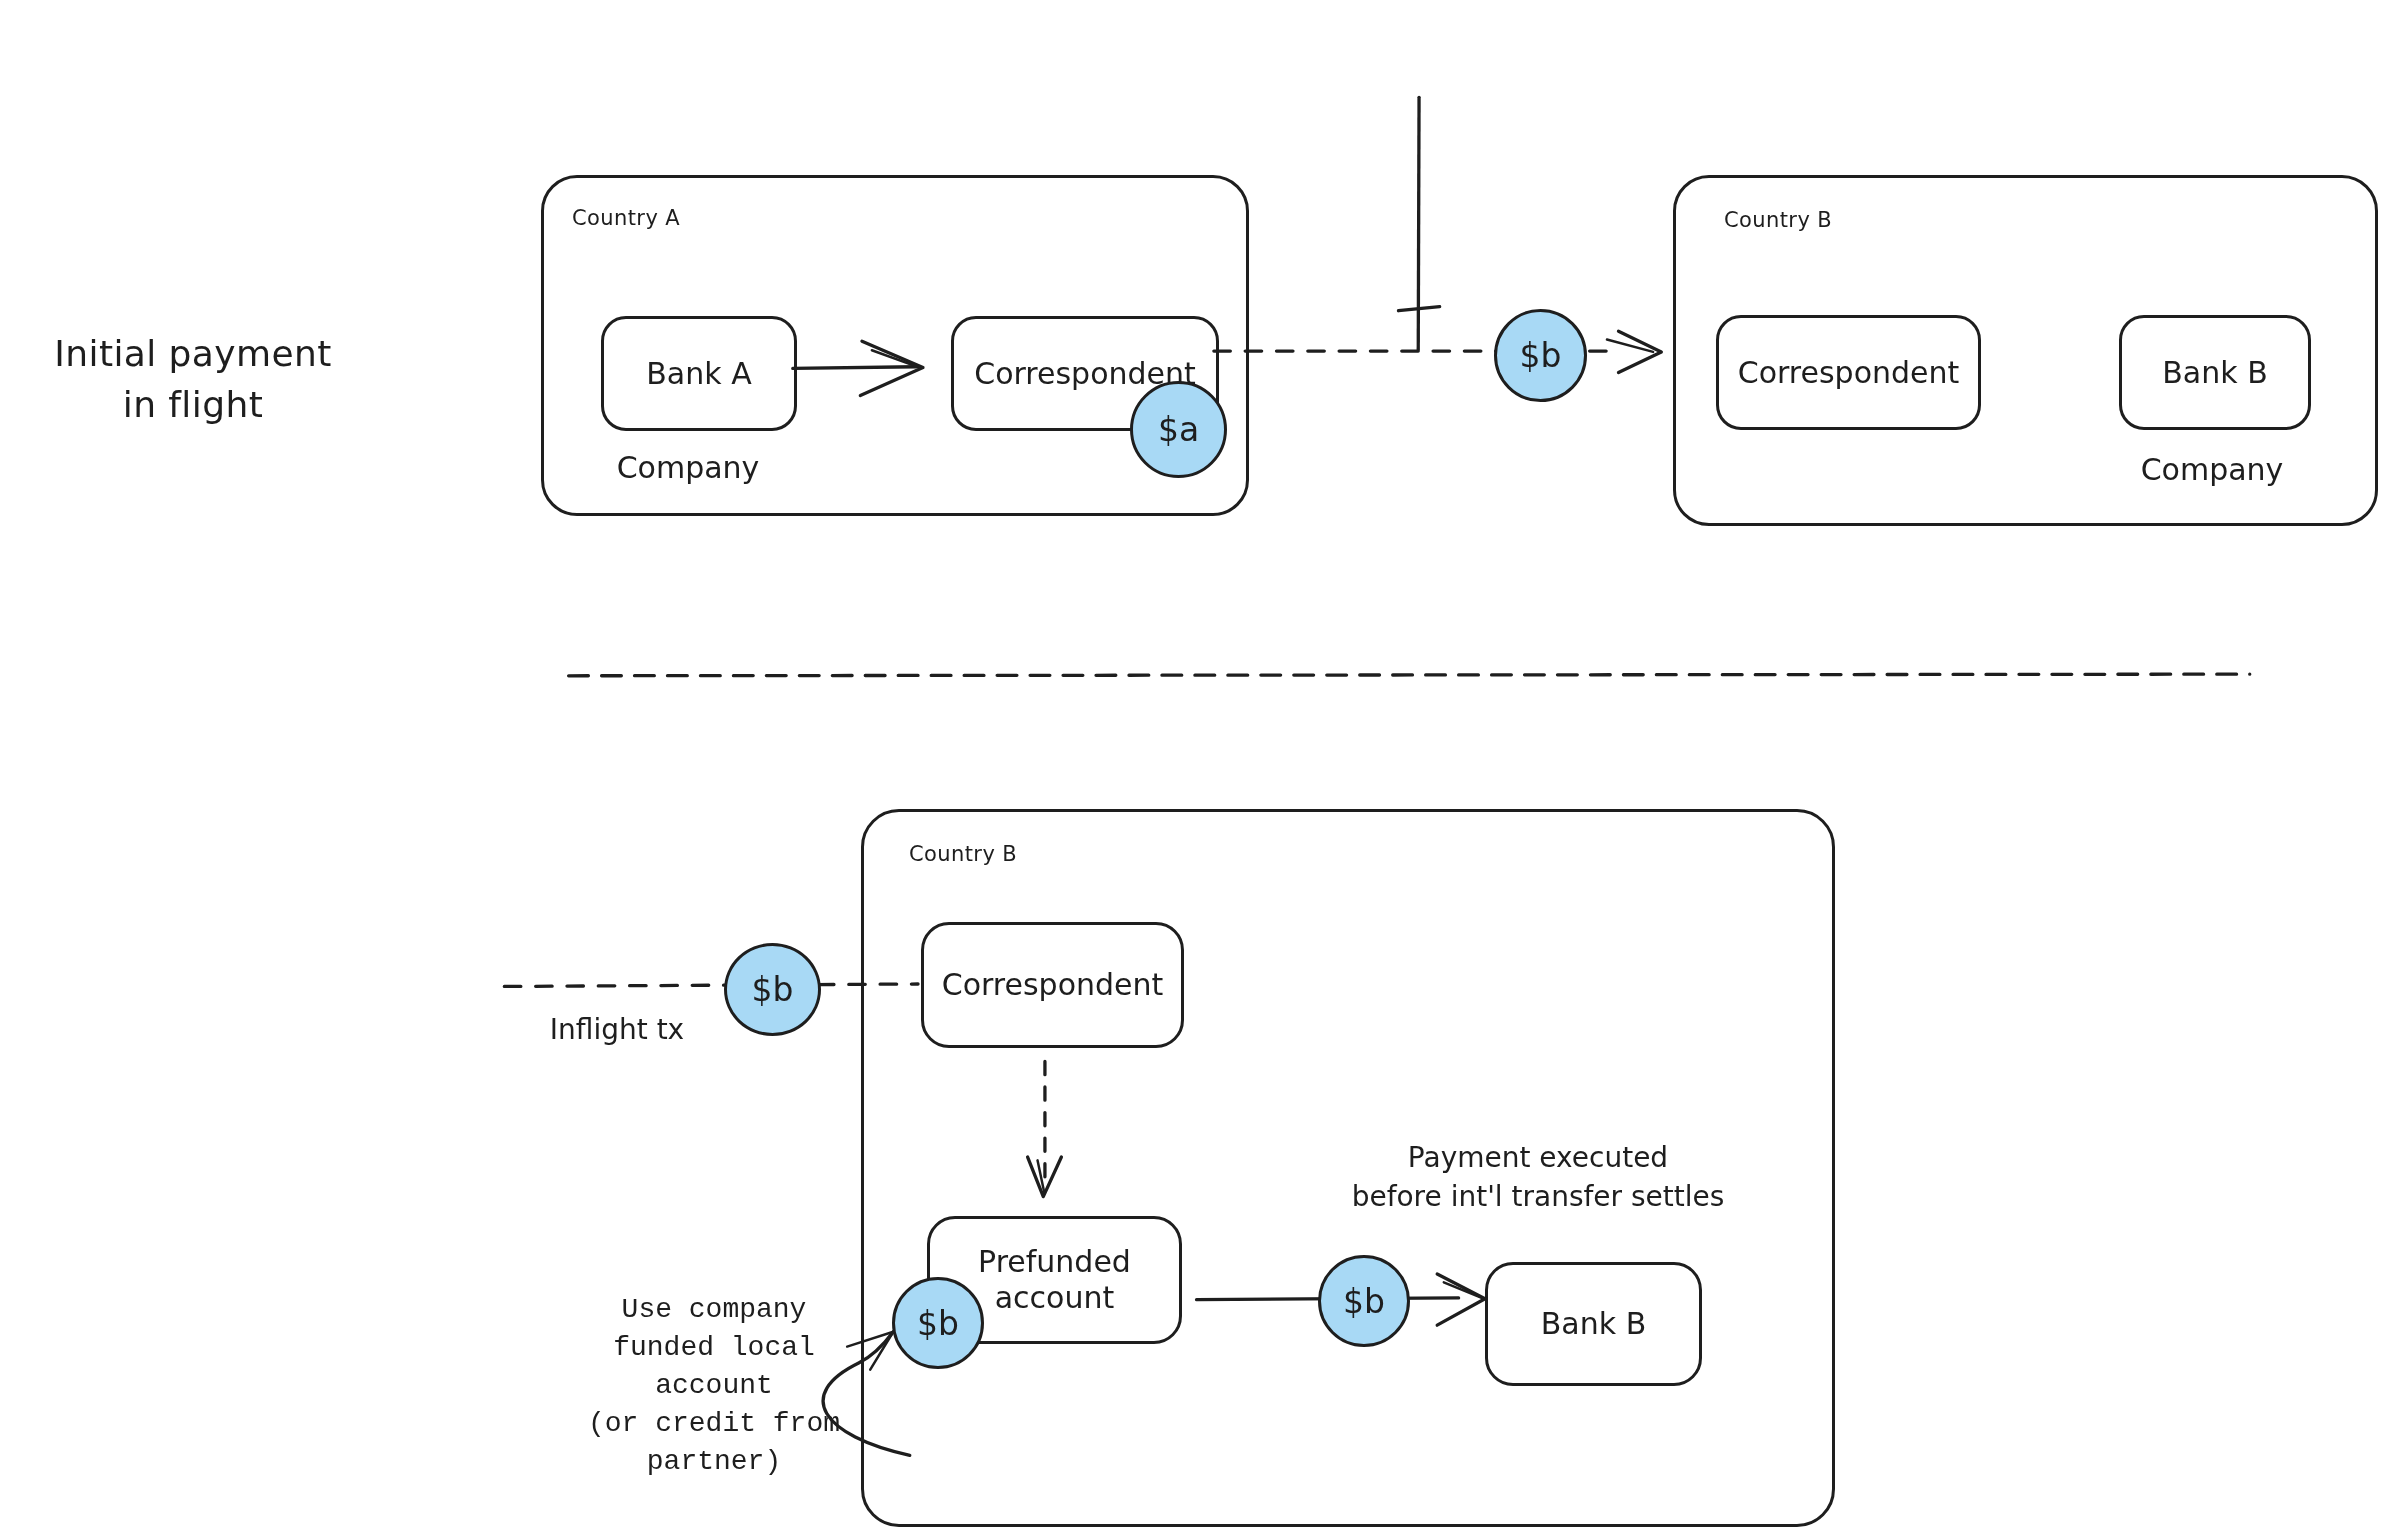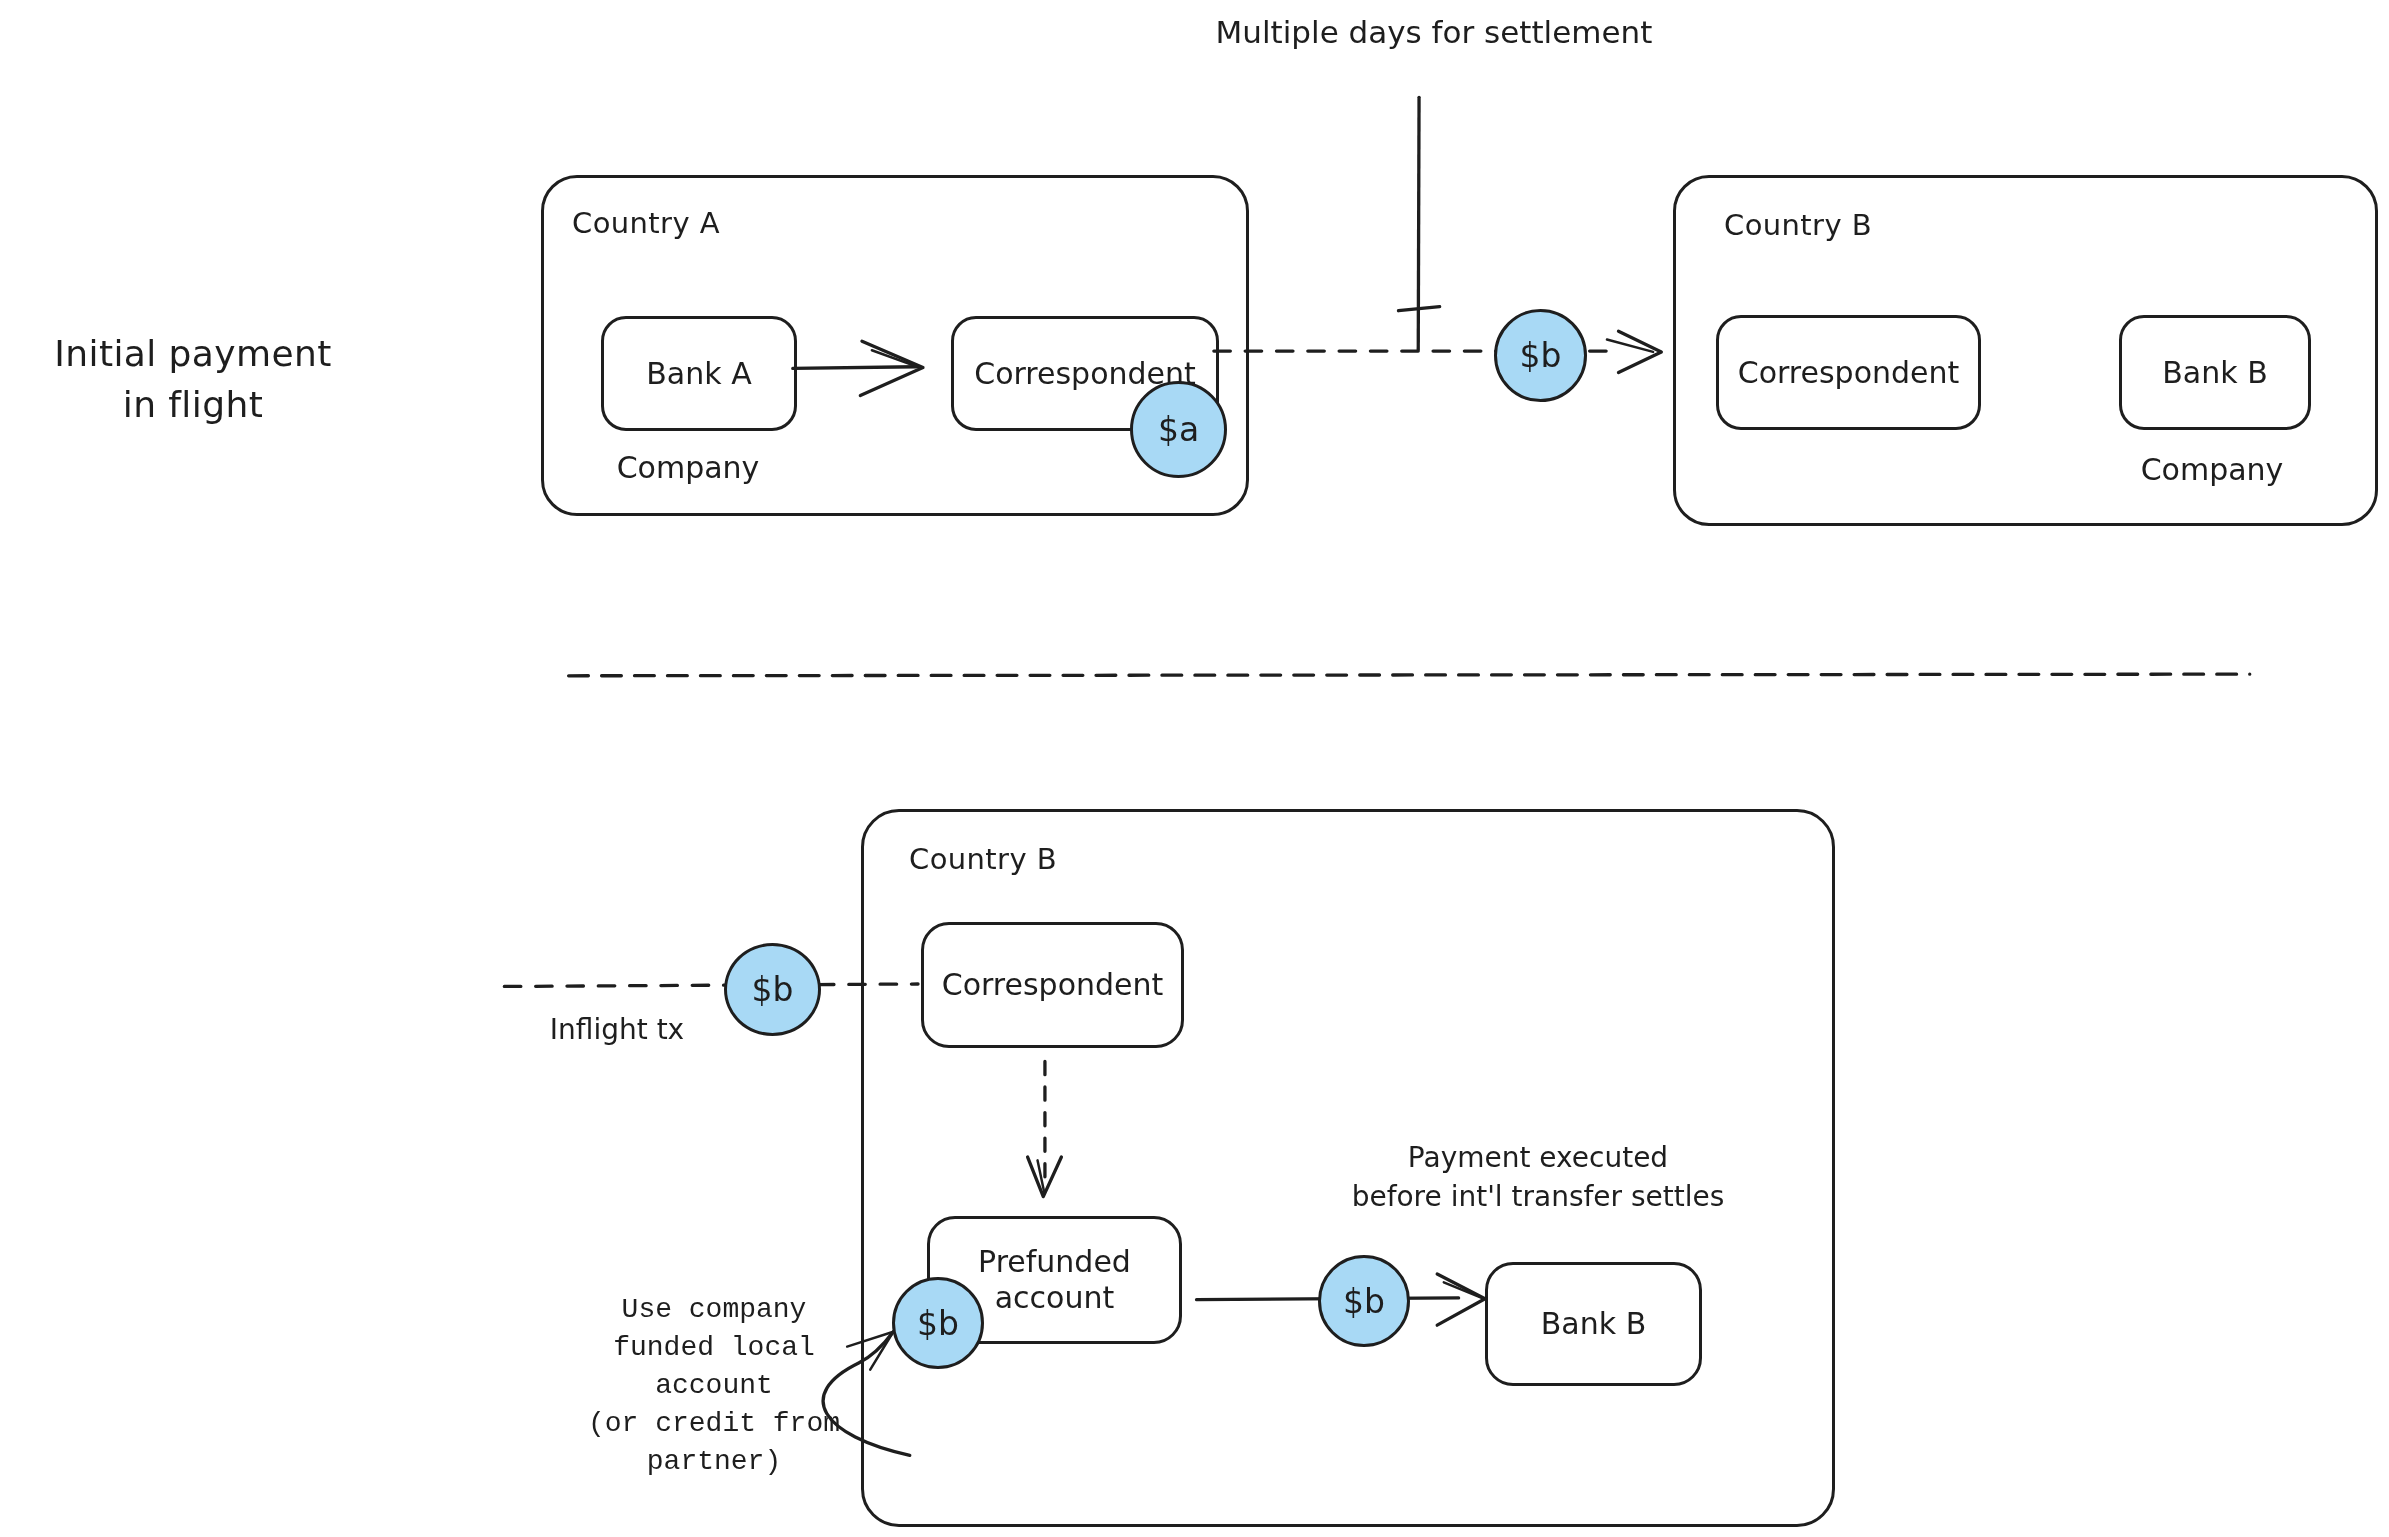--- a/index.html
+++ b/index.html
@@ -21,21 +21,21 @@
   .center{text-align:center;}
   
   .gbox{
     position:absolute;
     border:3.3px solid var(--stroke);
     border-radius:36px;
     background:transparent;
   }
   .gbox-label{
     position:absolute;
-    font-size:29px;
+    font-size:21px;
     letter-spacing:0.4px;
   }
   
   .node{
     position:absolute;
     border:3.3px solid var(--stroke);
     border-radius:25px;
     background:var(--bg);
     display:flex;align-items:center;justify-content:center;
     font-size:30px;
@@ -108,21 +108,20 @@
       <path class="thin" d="M1752,1556 L1798,1575"></path>
     </g>
 
     <g>
       <path d="M1104,1766 C996,1742 964,1692 1042,1654 C1058,1646 1072,1632 1084,1616"></path>
       <path class="thin" d="M1084,1616 L1028,1634"></path>
       <path class="thin" d="M1084,1616 L1056,1662"></path>
     </g>
   </svg>
 
-  <div class="abs annotation center" style="left:1195px;top:13px;width:478px;font-size:31px;">Multiple days for settlement</div>
 
   <div class="abs section-label center pre" style="left:23px;top:328px;width:340px;">Initial payment
 in flight</div>
 
   <div class="gbox" style="left:541px;top:175px;width:702px;height:335px;">
     <div class="gbox-label" style="left:28px;top:28px;">Country A</div>
     <div class="node" style="left:57px;top:138px;width:190px;height:109px;">
       <span>Bank A</span>
     </div>
     <div class="node" style="left:407px;top:138px;width:262px;height:109px;">

